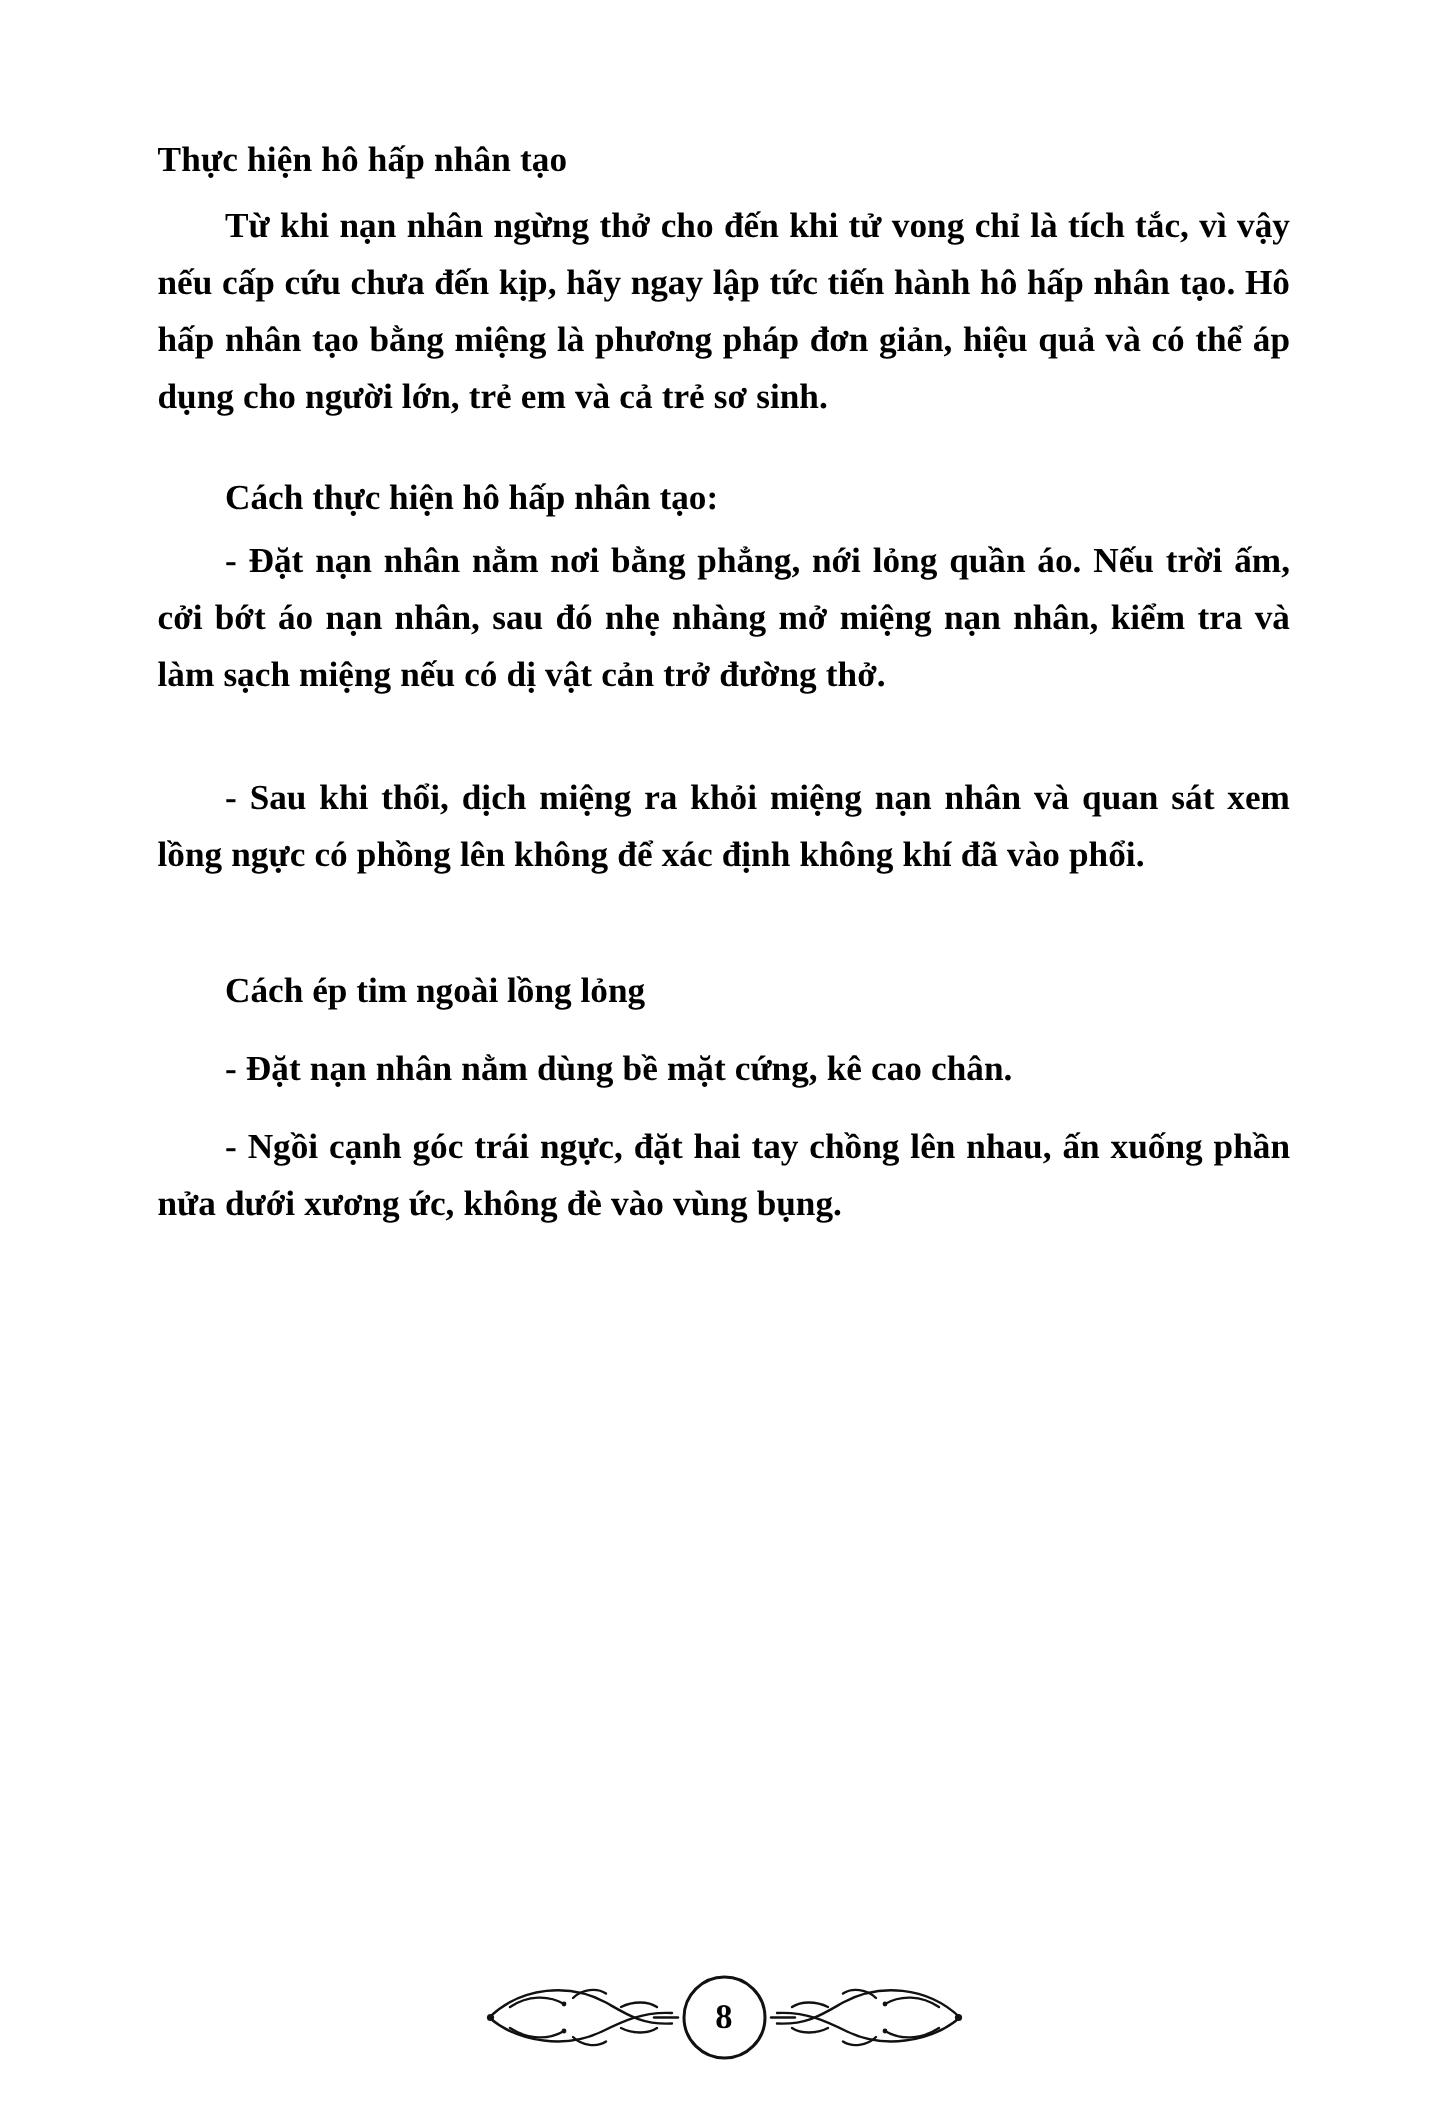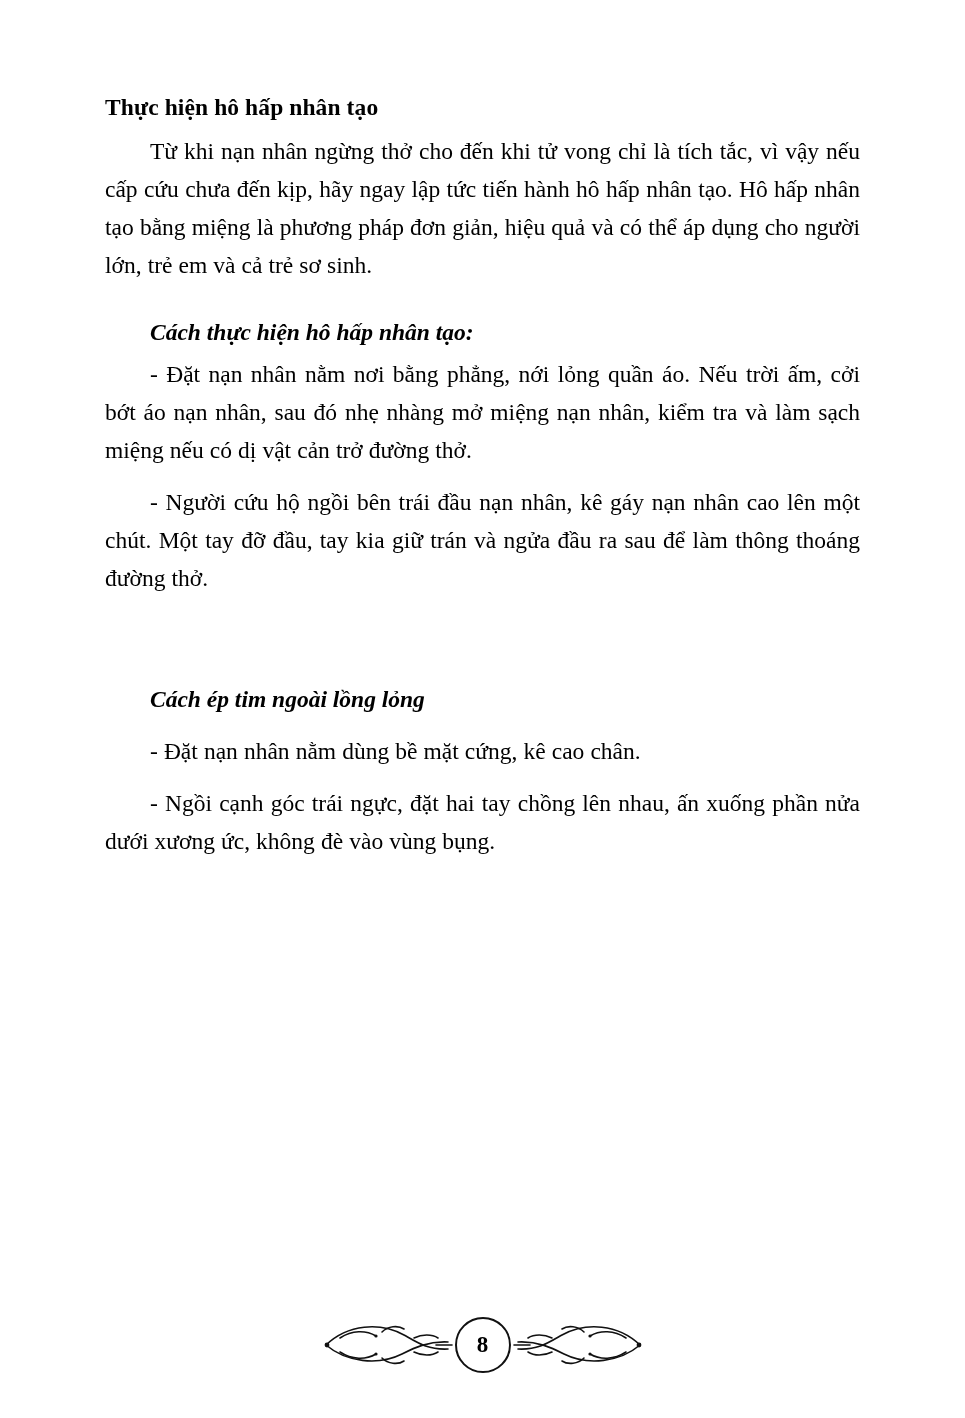--- a/index.html
+++ b/index.html
@@ -28,33 +28,33 @@
   .heading-bold {
     font-size: 23.5px;
     font-weight: bold;
     letter-spacing: 0.1px;
     margin: 0 0 8px 0;
     line-height: 1.35;
   }
   .heading-italic {
     font-size: 23.5px;
     font-weight: bold;
-    font-style: italic;
     margin: 18px 0 6px 0;
     line-height: 1.4;
     padding-left: 45px;
   }
   p.body-par {
     font-size: 23.5px;
     line-height: 1.62;
     margin: 0 0 4px 0;
     text-align: justify;
     text-justify: inter-word;
     text-indent: 45px;
     word-spacing: 0.2px;
+    font-weight: bold;
   }
   .spacer-sm { height: 10px; }
   .spacer-md { height: 14px; }
 
   
   .footer {
     position: absolute;
     left: 0;
     right: 0;
     bottom: 38px;
@@ -106,30 +106,30 @@
     <p class="body-par">Từ khi nạn nhân ngừng thở cho đến khi tử vong chỉ là tích tắc, vì vậy nếu cấp cứu chưa đến kịp, hãy ngay lập tức tiến hành hô hấp nhân tạo. Hô hấp nhân tạo bằng miệng là phương pháp đơn giản, hiệu quả và có thể áp dụng cho người lớn, trẻ em và cả trẻ sơ sinh.</p>
 
     <div class="spacer-sm"></div>
 
     <h2 class="heading-italic">Cách thực hiện hô hấp nhân tạo:</h2>
 
     <p class="body-par">- Đặt nạn nhân nằm nơi bằng phẳng, nới lỏng quần áo. Nếu trời ấm, cởi bớt áo nạn nhân, sau đó nhẹ nhàng mở miệng nạn nhân, kiểm tra và làm sạch miệng nếu có dị vật cản trở đường thở.</p>
 
     <div class="spacer-sm"></div>
 
-    <p class="body-par">- Người cứu hộ ngồi bên trái đầu nạn nhân, kê gáy nạn nhân cao lên một chút. Một tay đỡ đầu, tay kia giữ trán và ngửa đầu ra sau để làm thông thoáng đường thở.</p>
 
     <div class="spacer-sm"></div>
 
 
     <div class="spacer-sm"></div>
 
 
     <div class="spacer-sm"></div>
 
+    <p class="body-par">- Sau khi thổi, dịch miệng ra khỏi miệng nạn nhân và quan sát xem lồng ngực có phồng lên không để xác định không khí đã vào phổi.</p>
 
     <div class="spacer-sm"></div>
 
 
     <div class="spacer-sm"></div>
 
 
     <div class="spacer-md"></div>
 
     <h2 class="heading-italic">Cách ép tim ngoài lồng lỏng</h2>

